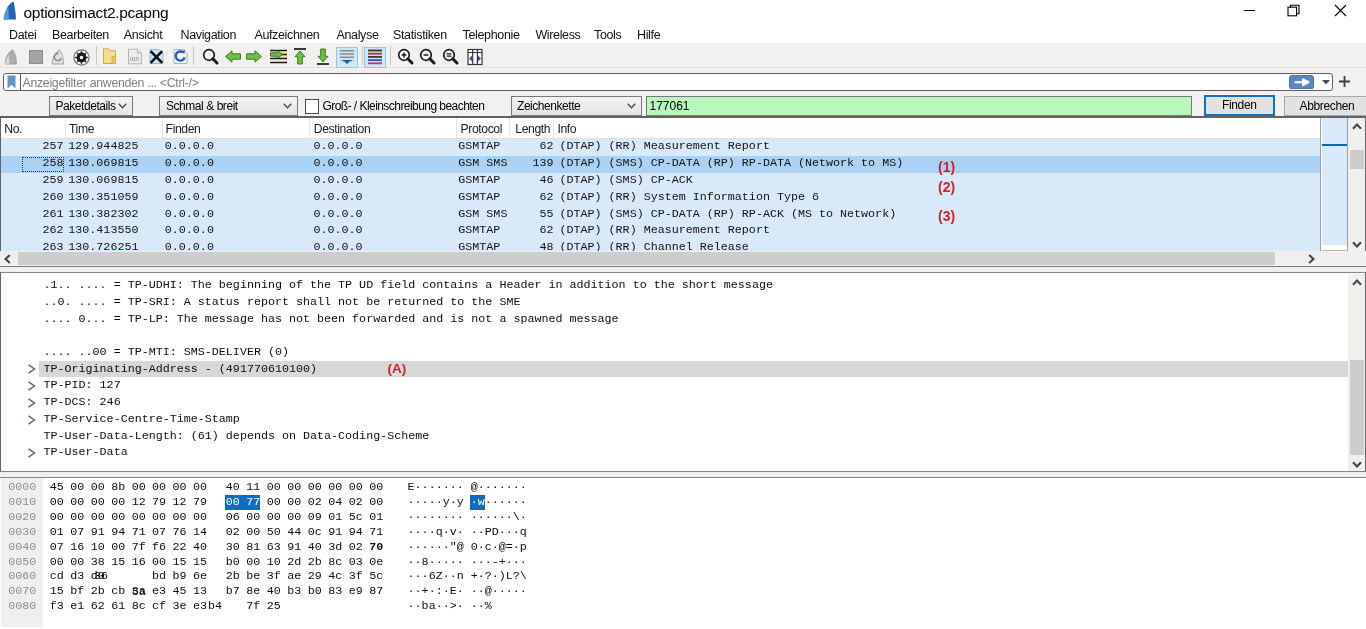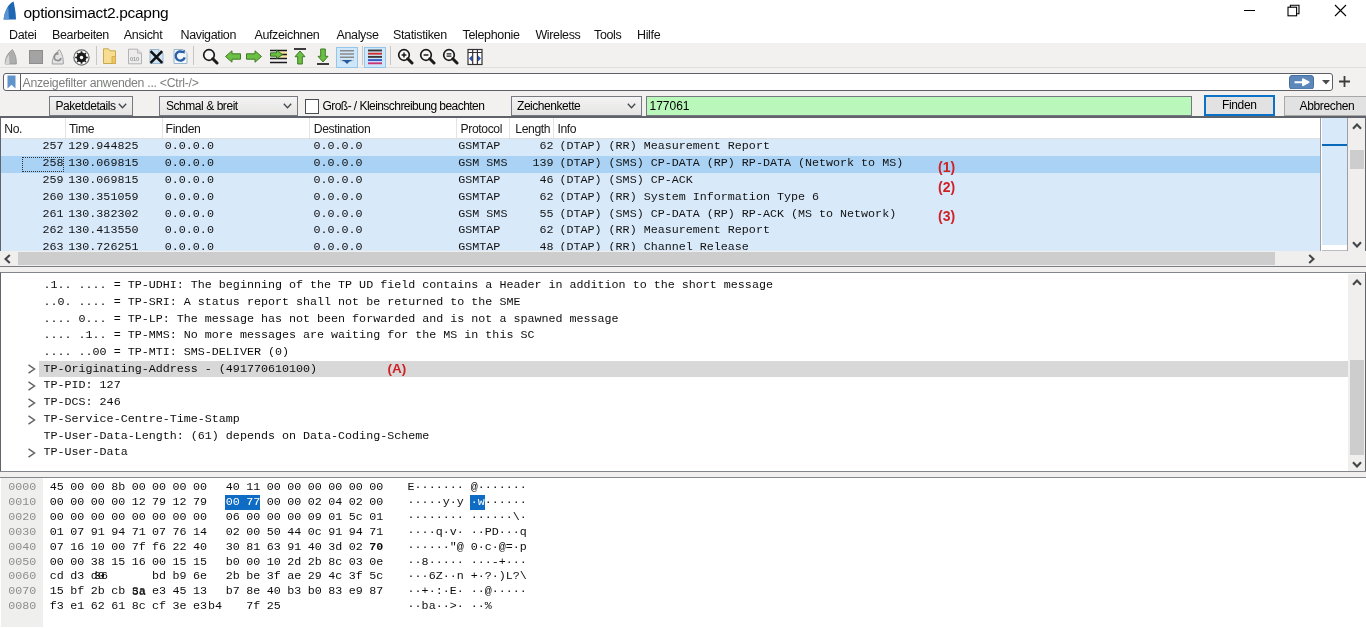--- a/index.html
+++ b/index.html
@@ -283,21 +283,20 @@
 <div class="a" style="left:18px;top:252.3px;width:1257px;height:13px;background:#cdcdcd"></div>
 <svg class="a" style="left:1308px;top:254px" width="7" height="10" viewBox="0 0 7 10">
       <path d="M1.2 1 L5.5 5 L1.2 9" fill="none" stroke="#444648" stroke-width="2.1"></path>
     </svg>
 <div class="a" style="left:0;top:266px;width:1366px;height:1.3px;background:#787c82"></div>
 <div class="a" style="left:0;top:267.3px;width:1366px;height:5px;background:#f1f0ef"></div>
 <div class="a" style="left:0;top:272.3px;width:1366px;height:198.7px;background:#fff;border-top:1.3px solid #83878c;border-left:1.3px solid #61656b;border-right:1.2px solid #61656b"></div>
 <div class="a mono" style="left:43.5px;top:278.1px;color:#0c0c0c">.1.. .... = TP-UDHI: The beginning of the TP UD field contains a Header in addition to the short message</div>
 <div class="a mono" style="left:43.5px;top:294.8px;color:#0c0c0c">..0. .... = TP-SRI: A status report shall not be returned to the SME</div>
 <div class="a mono" style="left:43.5px;top:311.5px;color:#0c0c0c">.... 0... = TP-LP: The message has not been forwarded and is not a spawned message</div>
-<div class="a mono" style="left:43.5px;top:328.3px;color:#0c0c0c">.... .1.. = TP-MMS: No more messages are waiting for the MS in this SC</div>
 <div class="a mono" style="left:43.5px;top:345.0px;color:#0c0c0c">.... ..00 = TP-MTI: SMS-DELIVER (0)</div>
 <div class="a" style="left:38.8px;top:360.5px;width:1309px;height:16.72px;background:#d8d8d8"></div>
 <svg class="a" style="left:26.5px;top:364.3px" width="9" height="10" viewBox="0 0 9 10">
       <path d="M1.5 0.8 L7.5 5 L1.5 9.2" fill="none" stroke="#606469" stroke-width="1.5"></path>
     </svg>
 <div class="a mono" style="left:43.5px;top:361.7px;color:#0c0c0c">TP-Originating-Address - (491770610100)</div>
 <svg class="a" style="left:26.5px;top:381.0px" width="9" height="10" viewBox="0 0 9 10">
       <path d="M1.5 0.8 L7.5 5 L1.5 9.2" fill="none" stroke="#606469" stroke-width="1.5"></path>
     </svg>
 <div class="a mono" style="left:43.5px;top:378.4px;color:#0c0c0c">TP-PID: 127</div>

